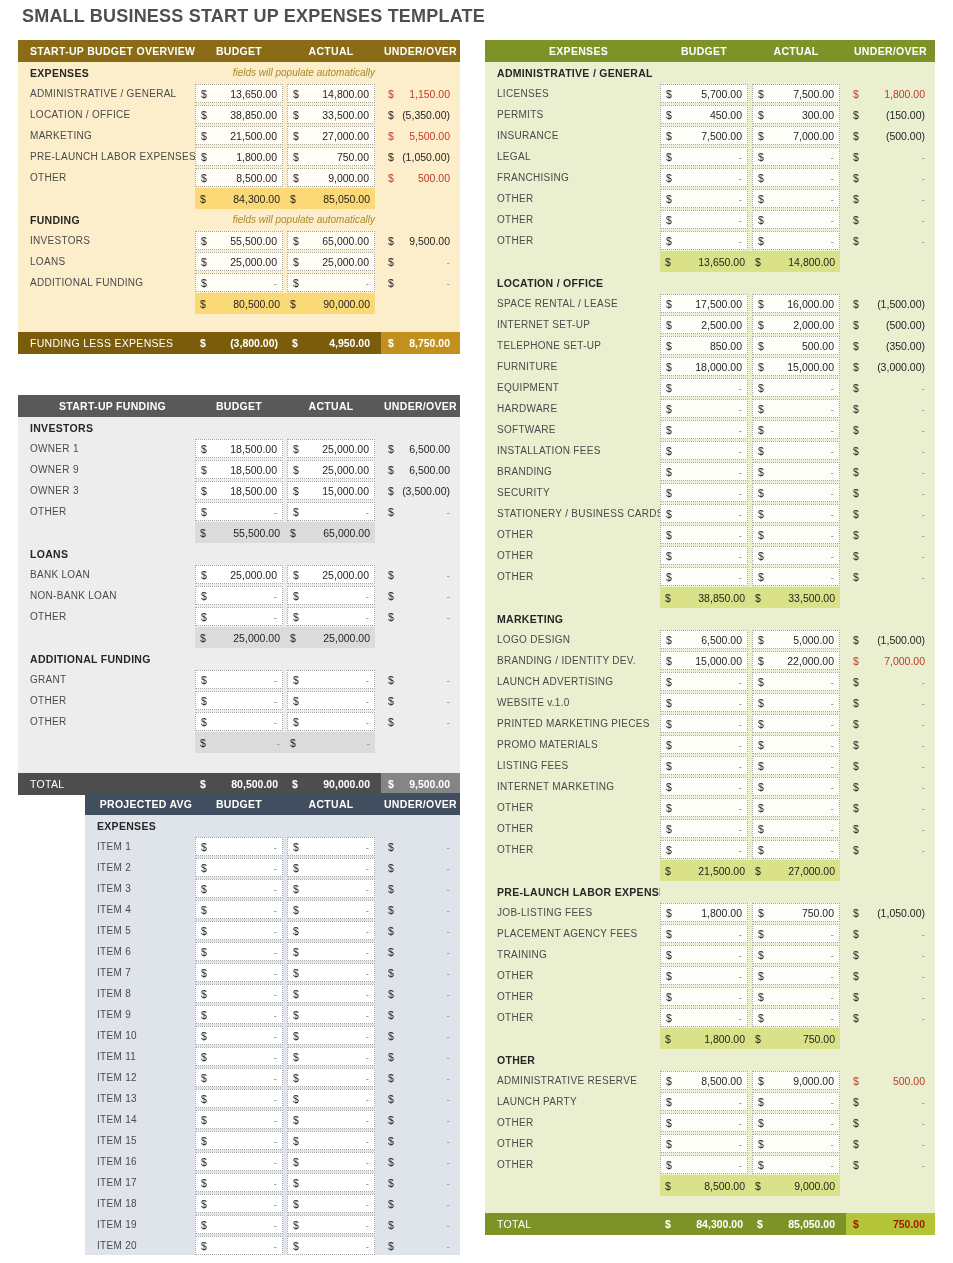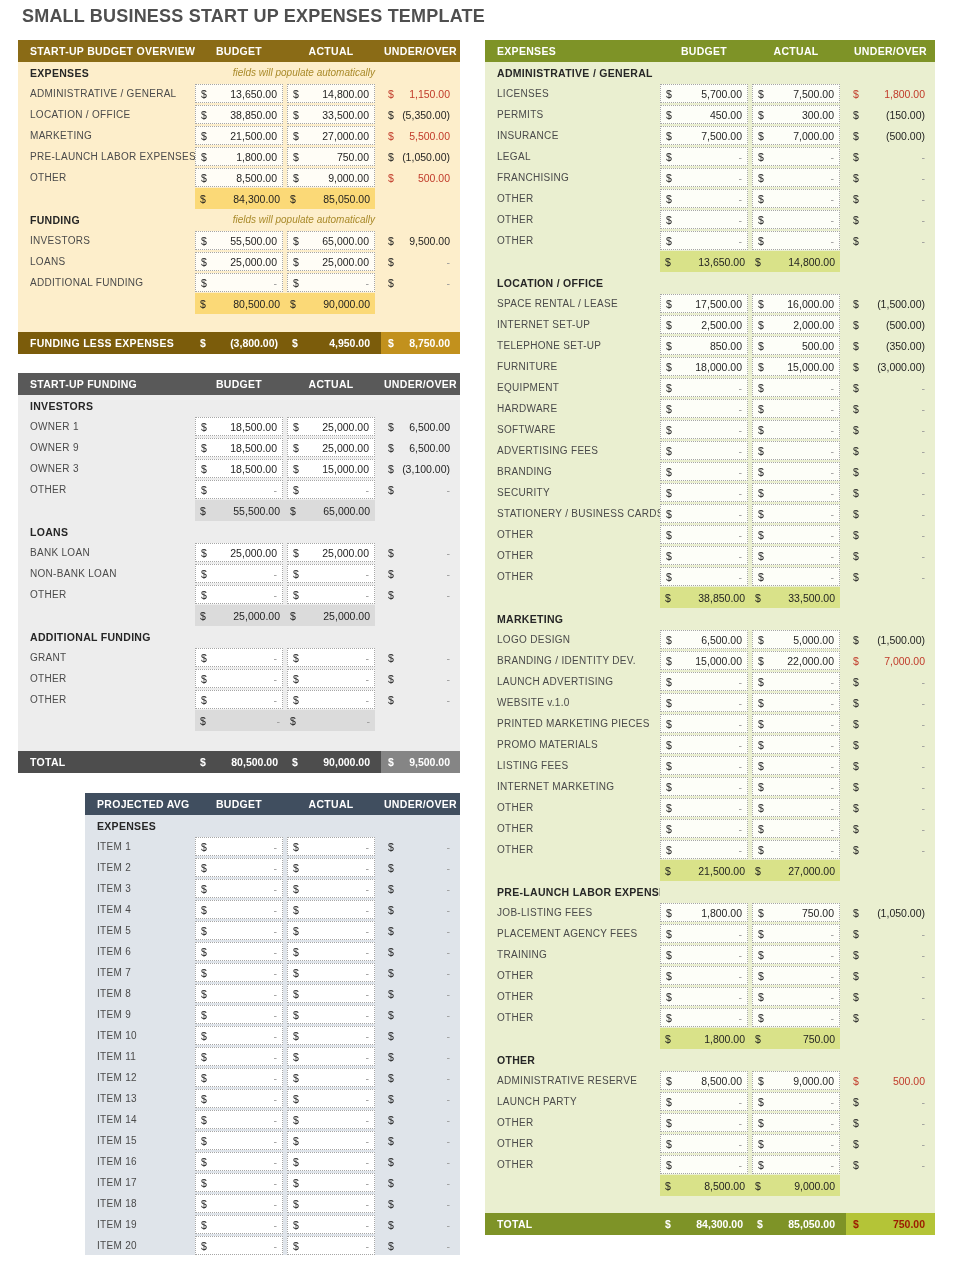--- a/index.html
+++ b/index.html
@@ -8,50 +8,50 @@
   .title{position:absolute;left:22px;top:6px;font-size:18px;font-weight:bold;color:#4f4f4f;letter-spacing:.2px;}
 
   .tbl{position:absolute;background:var(--body);}
   .theme-gold {--hbg:#8a6b16;--body:#fdeecb;--subbg:#fbd977;--tdark:#7b5c0b;--tlight:#c2911d;--cellbg:#fffdf6;}
   .theme-gray {--hbg:#595959;--body:#ededed;--subbg:#dbdbdb;--tdark:#4d4d4d;--tlight:#858585;--cellbg:#ffffff;}
   .theme-blue {--hbg:#404e5f;--body:#dfe4ea;--subbg:#cdd5dd;--tdark:#404e5f;--tlight:#8493a5;--cellbg:#ffffff;}
   .theme-green{--hbg:#7e9327;--body:#eaefd0;--subbg:#d9e289;--tdark:#7e9327;--tlight:#b4c437;--cellbg:#fdfef8;}
 
   .thead,.row,.total{display:grid;grid-template-columns:var(--lw) 88px 4px 88px 6px var(--uw);align-items:center;}
   .thead{height:22px;background:var(--hbg);color:#fff;font-weight:bold;font-size:10.5px;letter-spacing:.3px;}
-  .h-title{padding-left:12px;white-space:nowrap;}
+  .h-title{padding-left:12px;white-space:nowrap;text-align:center;}
   .h-col{text-align:center;}
 
   .row{height:21px;font-size:10.5px;}
   .lbl{padding-left:12px;color:#4a4a4a;font-size:10px;letter-spacing:.3px;white-space:nowrap;overflow:hidden;}
   .lbl.sec{font-weight:bold;color:#262626;font-size:10.5px;}
   .note{grid-column:2/5;text-align:right;font-style:italic;color:#a98a2a;font-size:10px;}
 
   .box{height:17px;border:1px dotted #a6a6a6;background:var(--cellbg);display:flex;align-items:center;
        justify-content:space-between;padding:0 5px;}
   .uo{display:flex;align-items:center;justify-content:space-between;padding:0 10px 0 7px;}
   .val{color:#1f1f1f;}
   .cur{color:#1f1f1f;}
   .dash{color:#999;}
   .red .cur,.red .val{color:#c13b2a;}
 
   .sub-block{grid-column:2/5;height:21px;background:var(--subbg);display:flex;align-items:center;}
   .sub-half{flex:1;display:flex;justify-content:space-between;padding:0 5px;}
 
   .total{height:22px;background:var(--tdark);color:#fff;font-weight:bold;font-size:10.5px;}
-  .total .lbl{color:#fff;font-weight:bold;font-size:10.5px;letter-spacing:.3px;}
+  .total .lbl{color:#fff;font-weight:normal;font-size:10.5px;letter-spacing:.3px;}
   .total .m{display:flex;justify-content:space-between;padding:0 5px;}
   .total .m .cur,.total .m .val{color:#fff;}
   .uo-t{background:var(--tlight);height:22px;display:flex;align-items:center;justify-content:space-between;
         padding:0 10px 0 7px;}
   .uo-t .cur,.uo-t .val{color:#fff;}
   .uo-t.tred .cur,.uo-t.tred .val{color:#9c1a00;}
 
   #t0{left:18px;top:40px;width:442px;--lw:177px;--uw:79px;}
-  #t1{left:18px;top:373px;width:442px;--lw:177px;--uw:79px;}
+  #t1{left:18px;top:395px;width:442px;--lw:177px;--uw:79px;}
   #t2{left:85px;top:793px;width:375px;--lw:110px;--uw:79px;}
   #t3{left:485px;top:40px;width:450px;--lw:175px;--uw:89px;}
 </style>
 </head>
 <body>
 
 <div class="page">
   <div class="title">SMALL BUSINESS START UP EXPENSES TEMPLATE</div>
   <div class="tbl theme-gold" id="t0">
       <div class="thead">
@@ -305,21 +305,21 @@
           <span class="val">18,500.00</span>
         </div>
     <div></div>
     <div class="box">
           <span class="cur">$</span>
           <span class="val">15,000.00</span>
         </div>
     <div></div>
     <div class="uo">
           <span class="cur">$</span>
-          <span class="val">(3,100.00)</span>
+          <span class="val">(3,500.00)</span>
         </div>
   </div>
       <div class="row">
     <div class="lbl">OTHER</div>
     <div class="box">
           <span class="cur">$</span>
           <span class="val dash">-</span>
         </div>
     <div></div>
     <div class="box">
@@ -1150,21 +1150,21 @@
           <span class="cur">$</span>
           <span class="val dash">-</span>
         </div>
     <div></div>
     <div class="uo">
           <span class="cur">$</span>
           <span class="val dash">-</span>
         </div>
   </div>
       <div class="row">
-    <div class="lbl">ADVERTISING FEES</div>
+    <div class="lbl">INSTALLATION FEES</div>
     <div class="box">
           <span class="cur">$</span>
           <span class="val dash">-</span>
         </div>
     <div></div>
     <div class="box">
           <span class="cur">$</span>
           <span class="val dash">-</span>
         </div>
     <div></div>

